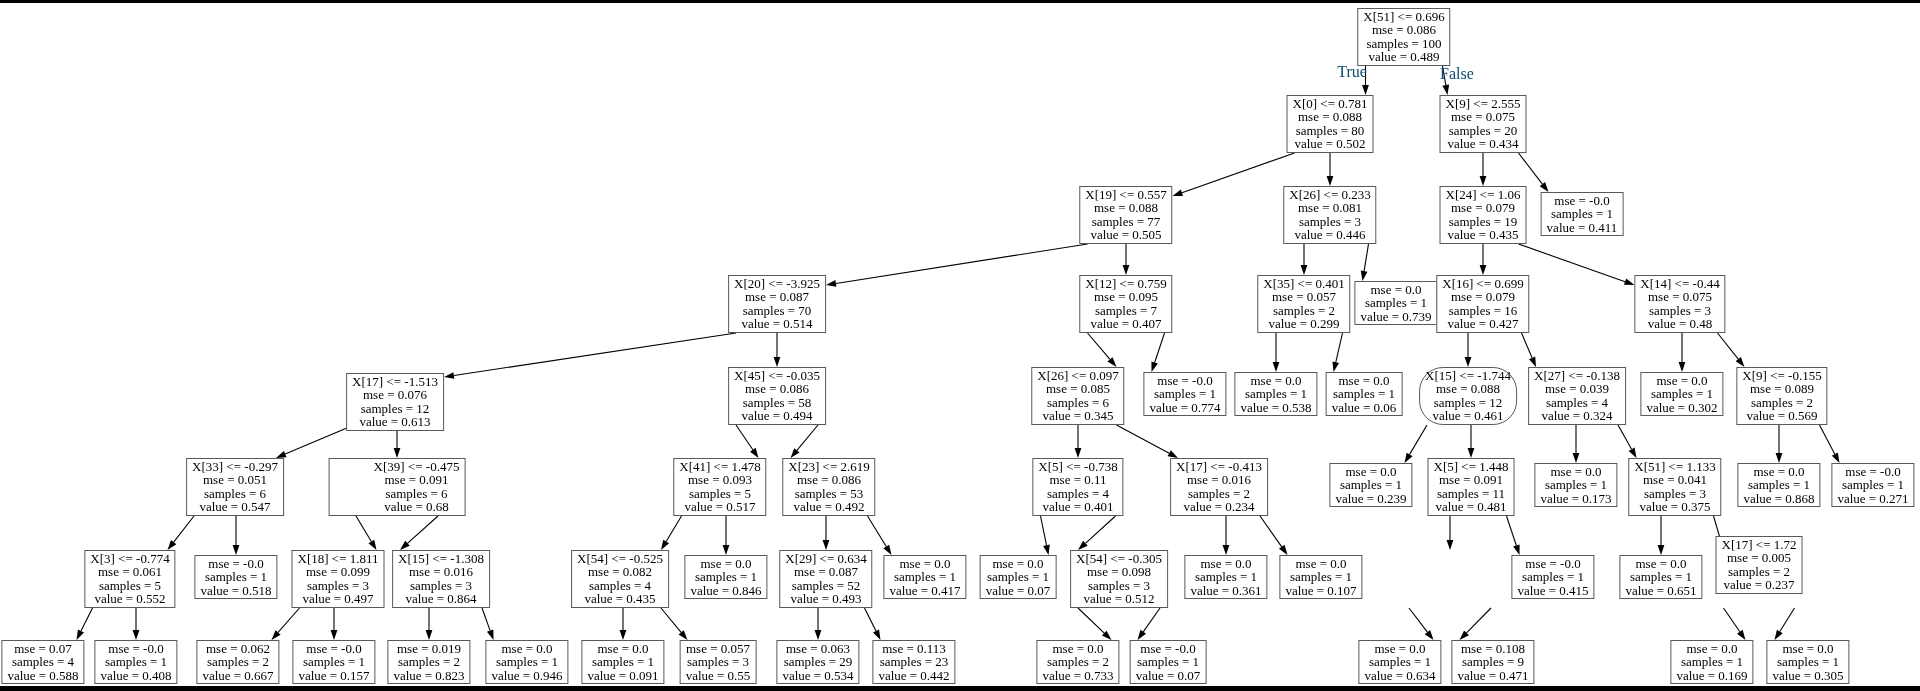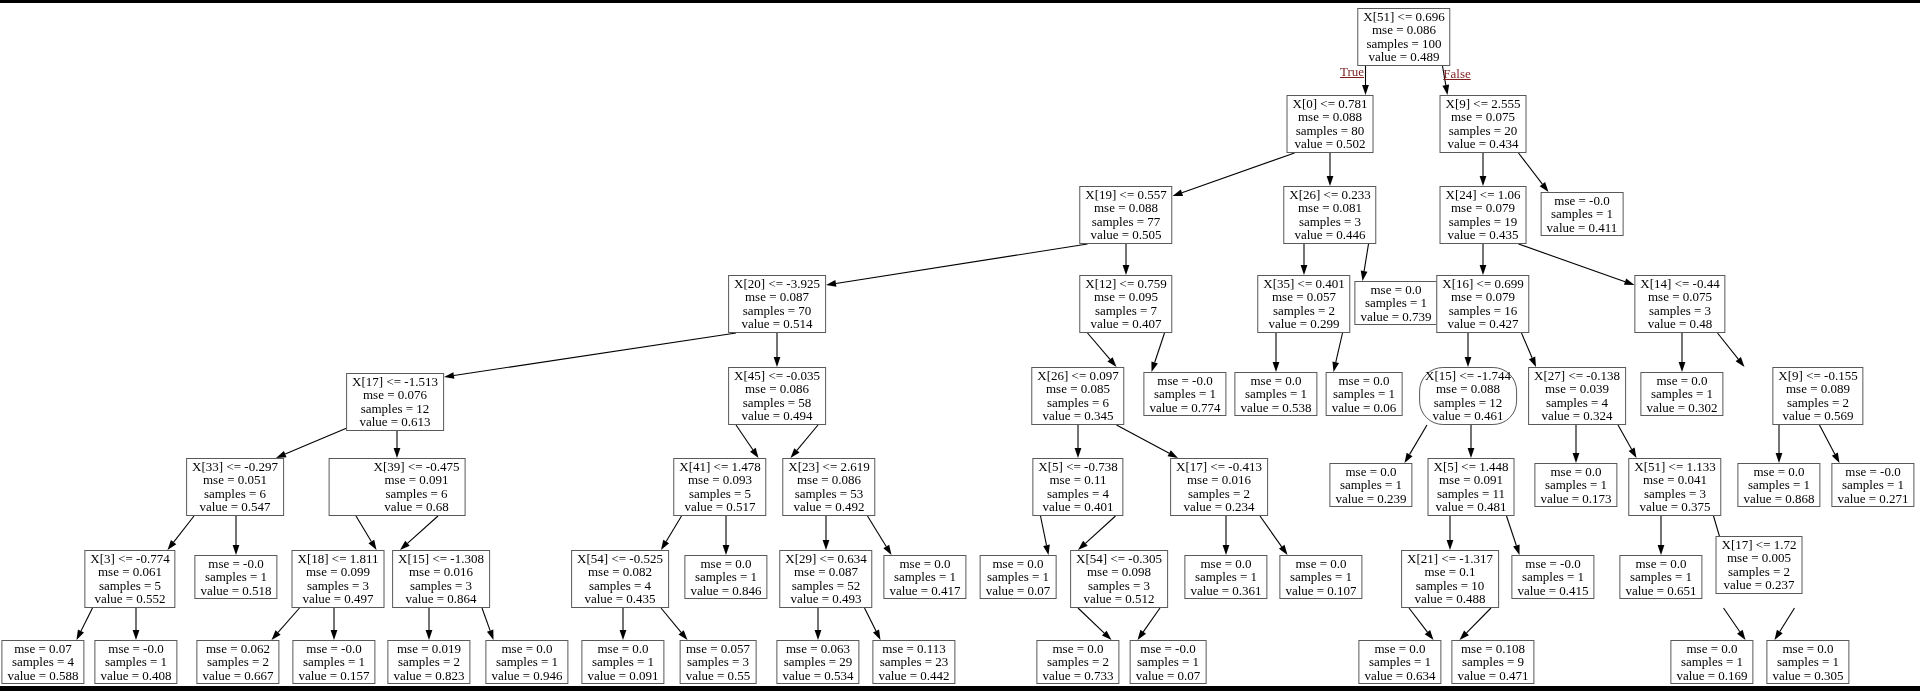--- a/index.html
+++ b/index.html
@@ -13,21 +13,21 @@
   .edge-line{stroke:#000; stroke-width:1.1px; fill:none;}
   .edge-arrow{fill:#000; stroke:none;}
   .node{
     position:absolute; transform:translateX(-50%);
     background:#fff; border:1px solid #595959;
     padding:1px 5px; text-align:center; white-space:nowrap;
     font-size:13px; line-height:13.4px; color:#000;
   }
   .edge-label{
     position:absolute; transform:translate(-50%,-50%);
-    font-size:13px; color:#7f1d1d; white-space:nowrap;text-decoration:underline;
+    font-size:16px; color:#0c4a6e; white-space:nowrap;
   }
 </style>
 </head>
 <body>
 
 <div id="stage">
   <div class="hbar" style="top: 0px; height: 3px; background: rgb(0, 0, 0);"></div>
   <svg id="edge-layer" xmlns="http://www.w3.org/2000/svg">
       <line x1="1365.5" y1="66" x2="1365.5" y2="85" class="edge-line"></line>
       <polygon points="1365.5,95 1362.1,85 1368.9,85" class="edge-arrow"></polygon>
@@ -282,21 +282,21 @@
       <div>X[27] &lt;= -0.138</div>
       <div>mse = 0.039</div>
       <div>samples = 4</div>
       <div>value = 0.324</div>
     </div>
     <div class="node" style="border-color: rgb(89, 89, 89); left: 1682px; top: 372px;">
       <div>mse = 0.0</div>
       <div>samples = 1</div>
       <div>value = 0.302</div>
     </div>
-    <div class="node" style="border-color: rgb(89, 89, 89); left: 1782px; top: 367px; margin-left: 36px;">
+    <div class="node" style="border-color: rgb(89, 89, 89); left: 1782px; top: 367px;">
       <div>X[9] &lt;= -0.155</div>
       <div>mse = 0.089</div>
       <div>samples = 2</div>
       <div>value = 0.569</div>
     </div>
     <div class="node" style="border-color: rgb(89, 89, 89); left: 235px; top: 458px;">
       <div>X[33] &lt;= -0.297</div>
       <div>mse = 0.051</div>
       <div>samples = 6</div>
       <div>value = 0.547</div>
@@ -422,26 +422,20 @@
     <div class="node" style="border-color: rgb(89, 89, 89); left: 1226px; top: 555px;">
       <div>mse = 0.0</div>
       <div>samples = 1</div>
       <div>value = 0.361</div>
     </div>
     <div class="node" style="border-color: rgb(89, 89, 89); left: 1321px; top: 555px;">
       <div>mse = 0.0</div>
       <div>samples = 1</div>
       <div>value = 0.107</div>
     </div>
-    <div class="node" style="border-color: rgb(89, 89, 89); left: 1450px; top: 550px;">
-      <div>X[21] &lt;= -1.317</div>
-      <div>mse = 0.1</div>
-      <div>samples = 10</div>
-      <div>value = 0.488</div>
-    </div>
     <div class="node" style="border-color: rgb(89, 89, 89); left: 1553px; top: 555px;">
       <div>mse = -0.0</div>
       <div>samples = 1</div>
       <div>value = 0.415</div>
     </div>
     <div class="node" style="border-color: rgb(89, 89, 89); left: 1661px; top: 555px;">
       <div>mse = 0.0</div>
       <div>samples = 1</div>
       <div>value = 0.651</div>
     </div>

